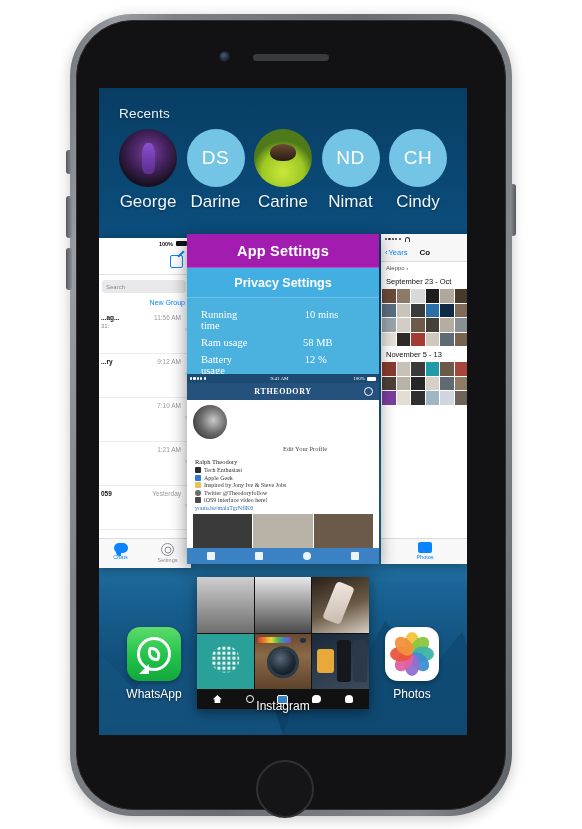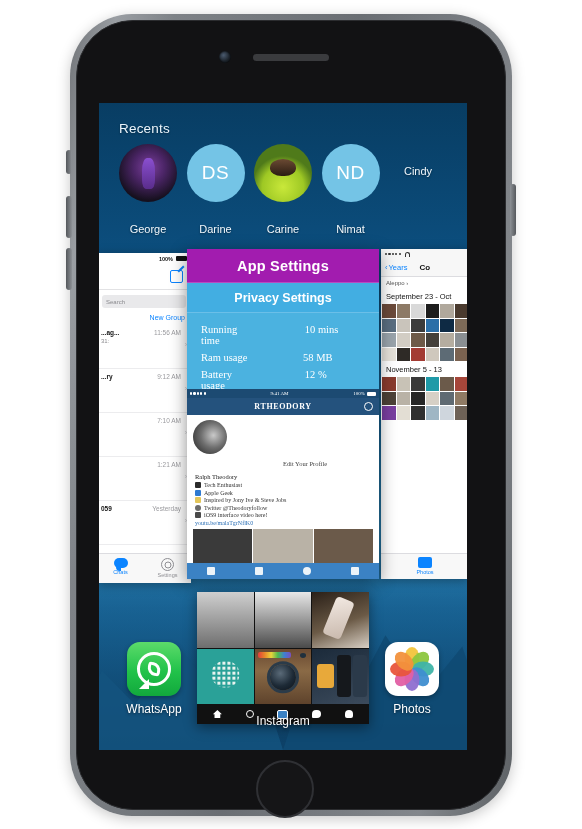--- a/index.html
+++ b/index.html
@@ -39,21 +39,21 @@
   .earpiece { position: absolute; left: 253px; top: 54px; width: 76px; height: 7px;
     border-radius: 4px; background: #3a3b3e; }
   .front-cam { position: absolute; left: 219px; top: 51px; width: 12px; height: 12px;
     border-radius: 50%; background: radial-gradient(circle at 38% 35%, #4a5a6e 0%, #1d242c 55%, #0c0f13 100%);
     box-shadow: inset 0 0 2px #000; }
   .home-btn { position: absolute; left: 256px; top: 760px; width: 58px; height: 58px;
     border-radius: 50%; border: 2px solid #2f3034; background: #151517; }
 
   
   .screen {
-    position: absolute; left: 99px; top: 103px;
+    position: absolute; left: 99px; top: 88px;
     width: 368px; height: 647px;
     overflow: hidden;
     background: #0d5583;
   }
   .wallpaper {
     position: absolute; inset: 0;
     background:
       linear-gradient(180deg,#083d63 0%, #0c5081 26%, #1b6c9f 50%, #2b86b8 66%, #1d6a9c 78%, #14547f 100%);
   }
   
@@ -99,21 +99,21 @@
   }
   .avatar.photo-carine {
     background:
       radial-gradient(circle at 50% 74%, #c9e83a 0%, #9ec824 40%, #4f7a1a 60%),
       linear-gradient(180deg,#cfd7dd 0%,#8fa3b2 45%,#3c5a2b 100%);
   }
   .avatar.photo-carine:after{
     content:''; position:absolute; left:28%; top:26%; width:44%; height:30%;
     background:linear-gradient(180deg,#6b4a33,#2a1c12); border-radius:50% 50% 45% 45%;
   }
-  .contact-name { color:#f0f7fc; font-size:11px; margin-top:21px;
+  .contact-name { color:#f0f7fc; font-size:17px; margin-top:5px;
     text-shadow:0 1px 2px rgba(0,0,0,.4); }
 
   
   .deck { position:absolute; left:0; top:146px; width:100%; height:340px; }
   .card { position:absolute; background:#fff; overflow:hidden;
     box-shadow:0 2px 10px rgba(0,0,0,.35); }
 
   
   .card-left { left:-2px; top:4px; width:94px; height:330px; }
   .wa-status { height:11px; background:#fff; display:flex; justify-content:flex-end;
@@ -294,20 +294,21 @@
           <div class="avatar photo-carine"></div>
           <div class="contact-name">Carine</div>
         </div>
 
         <div class="contact">
           <div class="avatar initials">ND</div>
           <div class="contact-name">Nimat</div>
         </div>
 
         <div class="contact">
+          <div class="avatar initials">CH</div>
           <div class="contact-name">Cindy</div>
         </div>
 
       </div>
     </div>
 
     <div class="deck">
 
       <div class="card card-left">
         <div class="wa-status">

